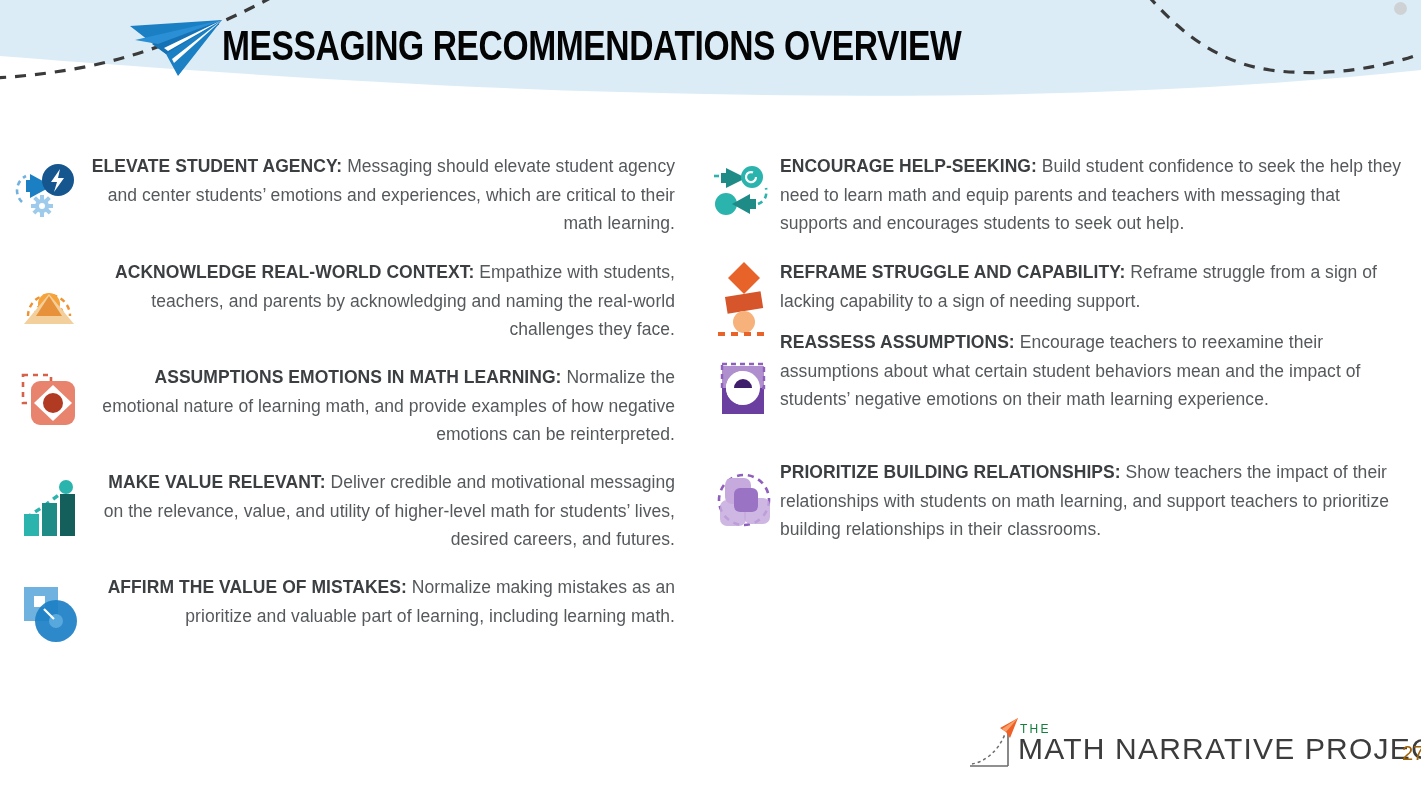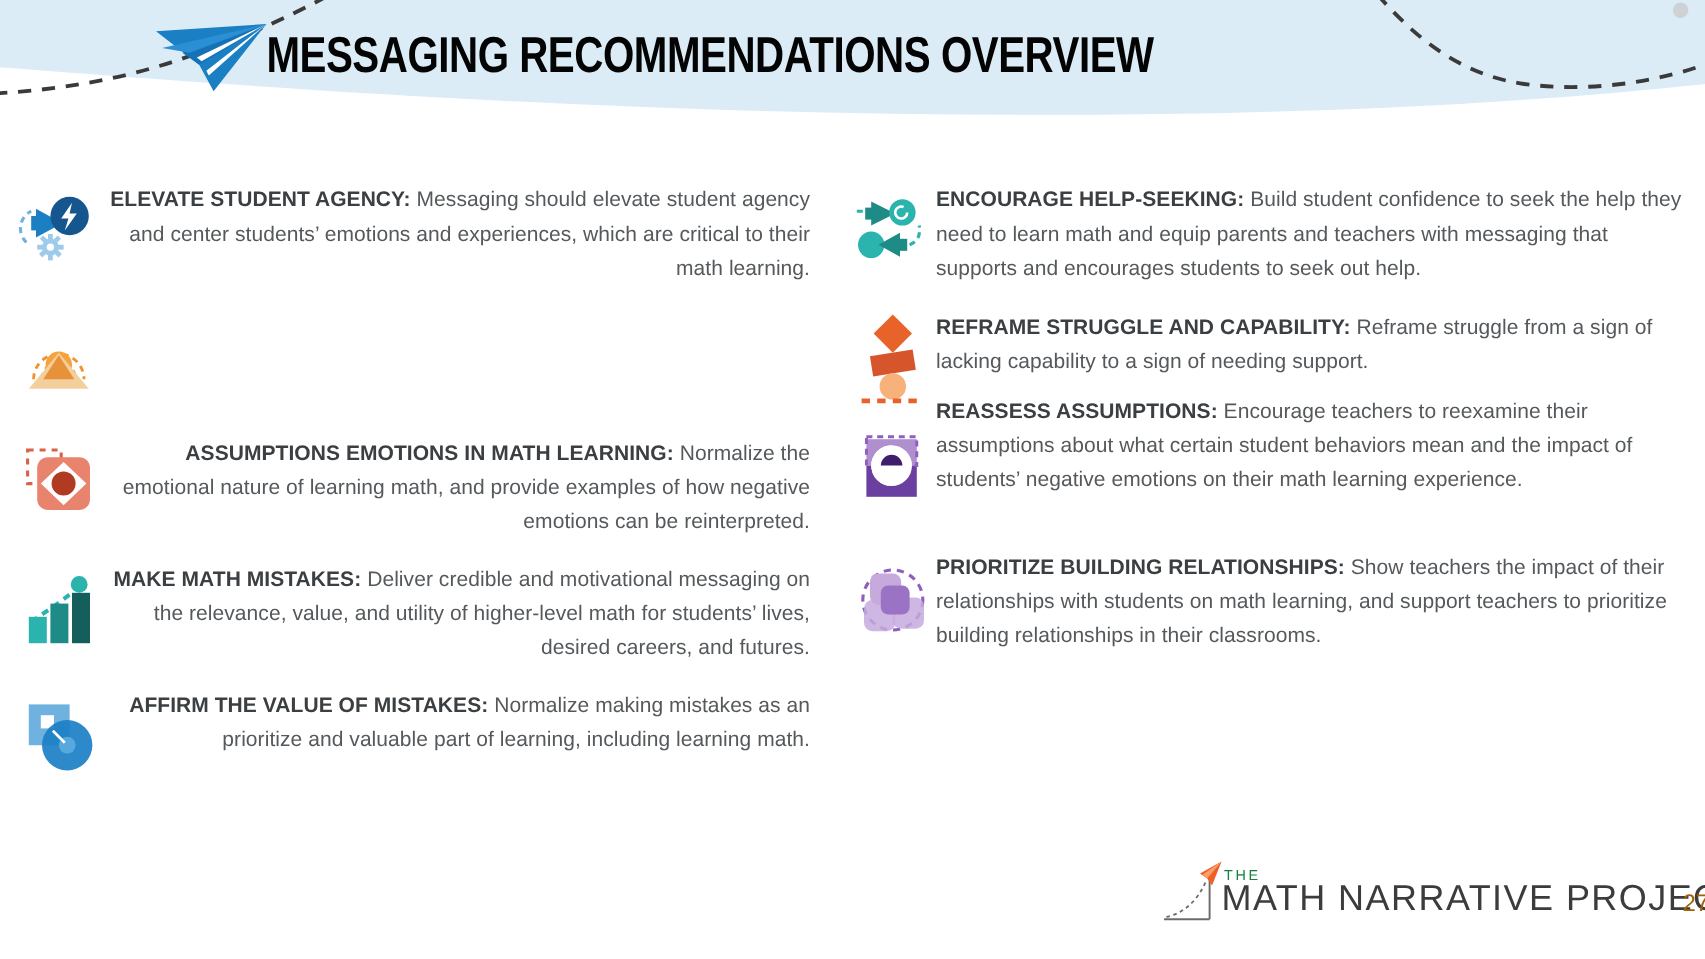--- a/index.html
+++ b/index.html
@@ -124,20 +124,24 @@
     <div class="item" style="top:148px;height:100px;width:700px;">
       <svg class="item-icon" style="top:4px;" width="70" height="70" viewBox="0 0 70 70">
         <g fill="none" stroke="#f0922f" stroke-width="2.4" stroke-dasharray="5 4">
           <path d="M14,54 A21,21 0 0 1 56,54"></path>
           <path d="M21,54 A14,14 0 0 1 49,54"></path>
         </g>
         <circle cx="35" cy="42" r="11" fill="#f5a33a"></circle>
         <path d="M35,32 L60,62 L10,62 Z" fill="#f3cf9c"></path>
         <path d="M35,34 L48,54 L22,54 Z" fill="#e7913a"></path>
       </svg>
+      <div class="item-text" style="top:0;">
+        <b>ACKNOWLEDGE REAL-WORLD CONTEXT:</b> 
+        <span>Empathize with students, teachers, and parents by acknowledging and naming the real-world challenges they face.</span>
+      </div>
     </div>
 
     <div class="item" style="top:253px;height:100px;width:700px;">
       <svg class="item-icon" style="top:4px;" width="70" height="70" viewBox="0 0 70 70">
         <rect x="9" y="8" width="28" height="28" fill="none" stroke="#d8614a" stroke-width="2.6" stroke-dasharray="5 5"></rect>
         <rect x="17" y="14" width="44" height="44" rx="9" fill="#e8836e"></rect>
         <path d="M39,18 L58,36 L39,54 L20,36 Z" fill="#ffffff"></path>
         <circle cx="39" cy="36" r="10" fill="#b03a22"></circle>
       </svg>
       <div class="item-text" style="top:0;">
@@ -148,21 +152,21 @@
 
     <div class="item" style="top:358px;height:110px;width:700px;">
       <svg class="item-icon" style="top:4px;" width="70" height="70" viewBox="0 0 70 70">
         <path d="M12,46 L30,34 L46,22" fill="none" stroke="#2bb3ad" stroke-width="3.4" stroke-dasharray="6 5"></path>
         <circle cx="52" cy="15" r="7" fill="#2bb3ad"></circle>
         <rect x="10" y="42" width="15" height="22" fill="#2bb3ad"></rect>
         <rect x="28" y="31" width="15" height="33" fill="#1f8b87"></rect>
         <rect x="46" y="22" width="15" height="42" fill="#145e5c"></rect>
       </svg>
       <div class="item-text" style="top:0;">
-        <b>MAKE MATH MISTAKES:</b> 
+        <b>MAKE VALUE RELEVANT:</b> 
         <span>Deliver credible and motivational messaging on the relevance, value, and utility of higher-level math for students’ lives, desired careers, and futures.</span>
       </div>
     </div>
 
     <div class="item" style="top:463px;height:100px;width:700px;">
       <svg class="item-icon" style="top:4px;" width="70" height="70" viewBox="0 0 70 70">
         <rect x="10" y="10" width="34" height="34" fill="#6fb2e0"></rect>
         <rect x="20" y="19" width="11" height="11" fill="#ffffff"></rect>
         <circle cx="42" cy="44" r="21" fill="#1b7fc4" opacity="0.92"></circle>
         <circle cx="42" cy="44" r="7" fill="#57a8dd"></circle>

